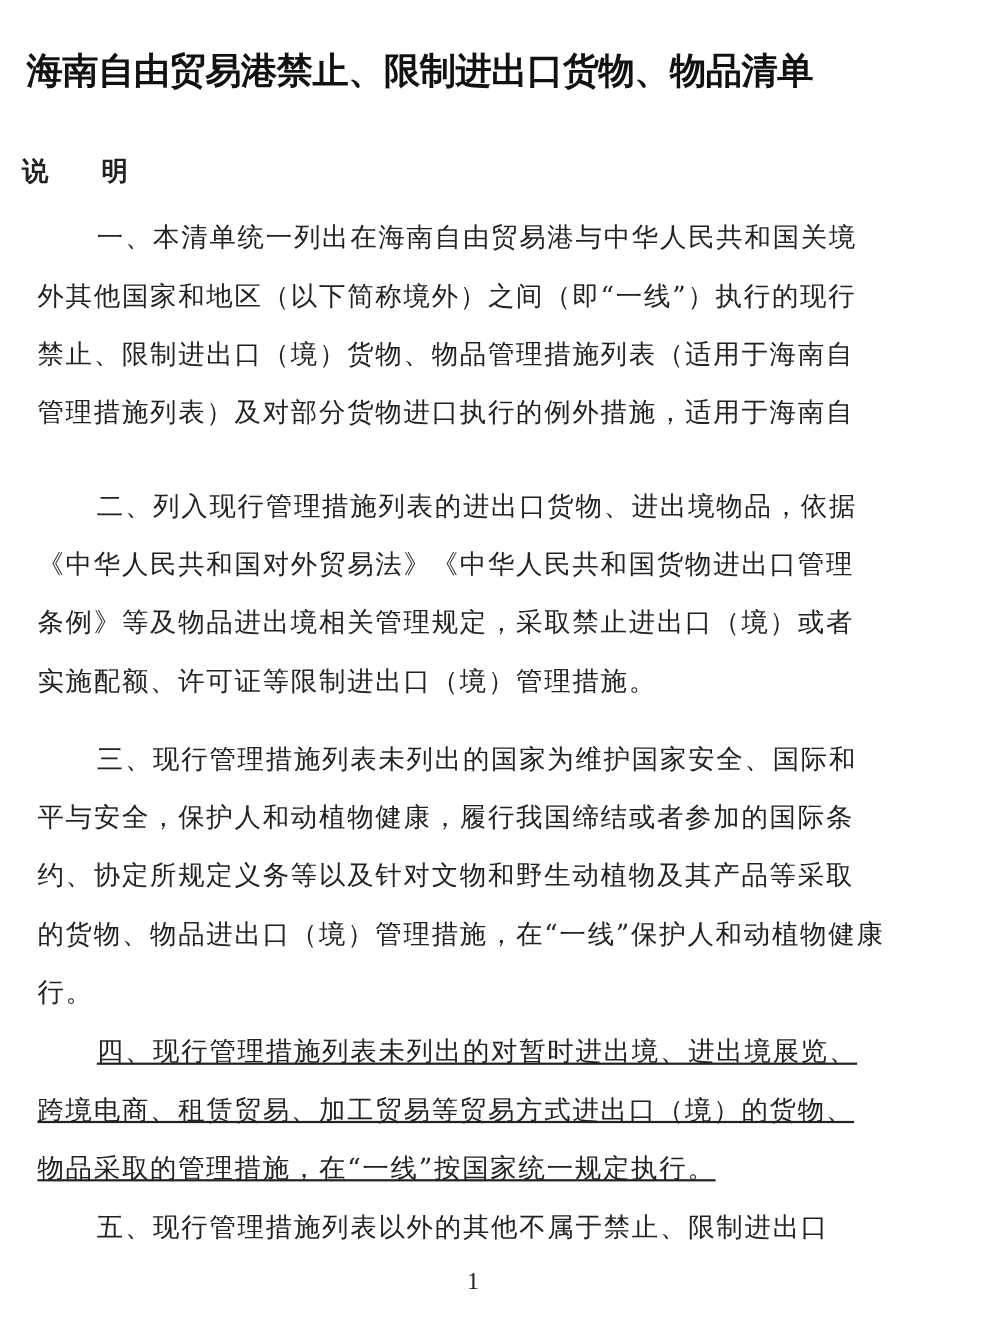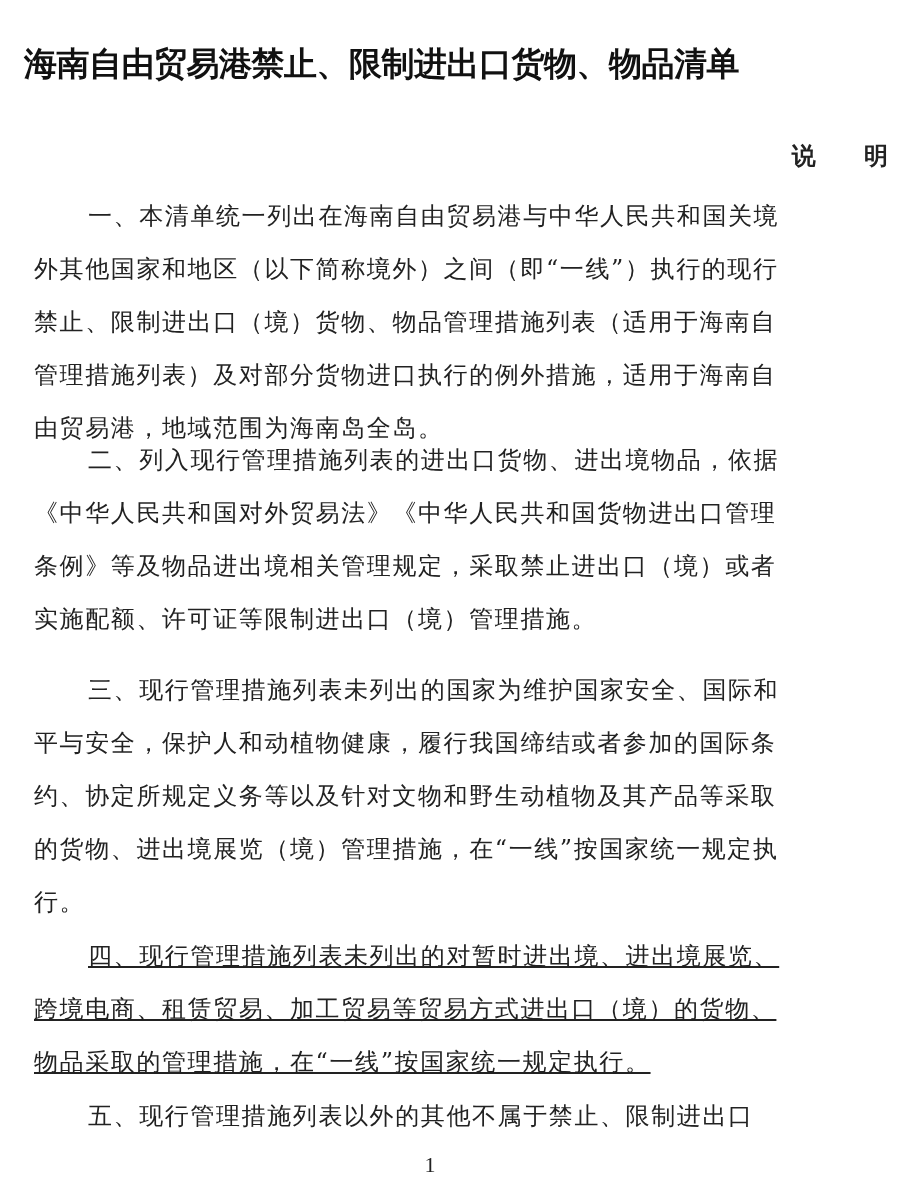--- a/index.html
+++ b/index.html
@@ -26,21 +26,21 @@
       white-space: nowrap;
       line-height: 48px;
       color: #111;
       font-family: "DejaVu Serif", "Liberation Serif", serif;
     }
     .section-heading {
       position: absolute;
       left: 0;
       top: 136px;
       width: 908px;
-      text-align: right;
+      text-align: left;
       font-size: 24px;
       font-weight: bold;
       letter-spacing: 20px;
       line-height: 40px;
       color: #222;
       padding-left: 20px;
       box-sizing: border-box;
     }
     .paragraph {
       position: absolute;
@@ -79,35 +79,34 @@
 
   <h1 class="doc-title">海南自由贸易港禁止、限制进出口货物、物品清单</h1>
 
   <div class="section-heading">说 明</div>
 
   <div class="paragraph" style="top:190px;">
     <span class="line indent">一、本清单统一列出在海南自由贸易港与中华人民共和国关境</span>
     <span class="line">外其他国家和地区（以下简称境外）之间（即“一线”）执行的现行</span>
     <span class="line">禁止、限制进出口（境）货物、物品管理措施列表（适用于海南自</span>
     <span class="line">管理措施列表）及对部分货物进口执行的例外措施，适用于海南自</span>
-    <span class="line">由贸易港，地域范围为海南岛全岛。</span>
   </div>
 
   <div class="paragraph" style="top:434px;">
     <span class="line indent">二、列入现行管理措施列表的进出口货物、进出境物品，依据</span>
     <span class="line">《中华人民共和国对外贸易法》《中华人民共和国货物进出口管理</span>
     <span class="line">条例》等及物品进出境相关管理规定，采取禁止进出口（境）或者</span>
     <span class="line">实施配额、许可证等限制进出口（境）管理措施。</span>
   </div>
 
   <div class="paragraph" style="top:664px;">
     <span class="line indent">三、现行管理措施列表未列出的国家为维护国家安全、国际和</span>
     <span class="line">平与安全，保护人和动植物健康，履行我国缔结或者参加的国际条</span>
     <span class="line">约、协定所规定义务等以及针对文物和野生动植物及其产品等采取</span>
-    <span class="line">的货物、进出境展览（境）管理措施，在“一线”按国家统一规定执</span>
+    <span class="line">的货物、物品进出口（境）管理措施，在“一线”保护人和动植物健康</span>
     <span class="line">行。</span>
   </div>
 
   <div class="paragraph" style="top:930px;text-decoration:underline;">
     <span class="line indent">四、现行管理措施列表未列出的对暂时进出境、进出境展览、</span>
     <span class="line">跨境电商、租赁贸易、加工贸易等贸易方式进出口（境）的货物、</span>
     <span class="line">物品采取的管理措施，在“一线”按国家统一规定执行。</span>
   </div>
 
   <div class="paragraph" style="top:1090px;">

